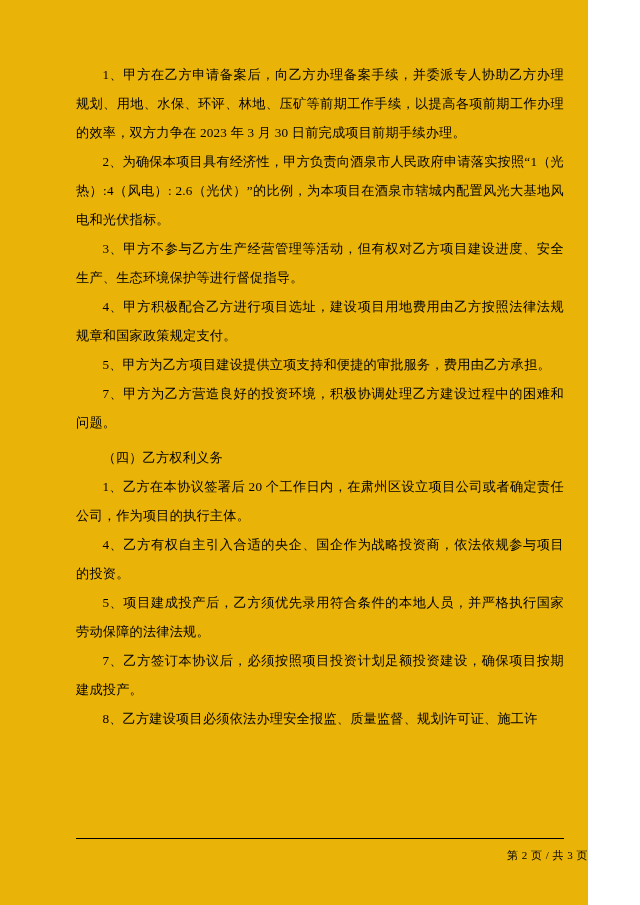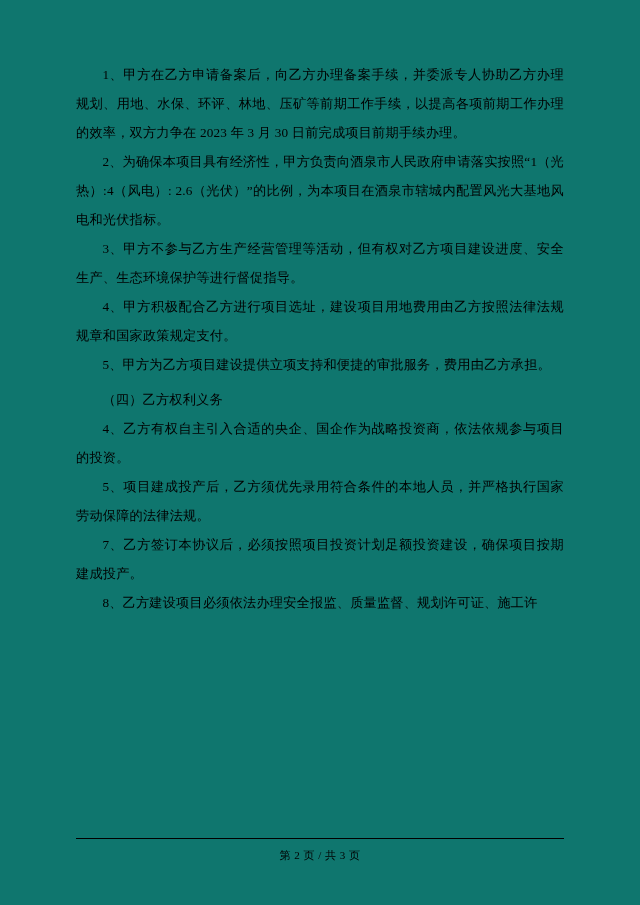--- a/index.html
+++ b/index.html
@@ -6,23 +6,23 @@
     margin: 0;
     padding: 0;
     background: #ffffff;
   }
   body {
     font-family: "Liberation Serif", "DejaVu Serif", serif;
     color: #000000;
   }
   .page {
     position: relative;
-    width: 640px;
+    width: 588px;
     height: 905px;
-    background: #0f766e;
+    background: #eab308;
     box-sizing: border-box;
     overflow: hidden;
   }
   .content {
     position: absolute;
     left: 76px;
     top: 60px;
     width: 488px;
   }
   .para {
@@ -39,21 +39,21 @@
     text-indent: 2em;
   }
   .spacer-small {
     height: 6px;
   }
   .footer {
     position: absolute;
     left: 0;
     right: 0;
     top: 845px;
-    text-align: center;
+    text-align: right;
   }
   .footer-rule {
     position: absolute;
     left: 76px;
     top: 838px;
     width: 488px;
     height: 1px;
     background: #000000;
   }
   .footer-text {
@@ -66,22 +66,24 @@
 <body>
 
 <div class="page">
 
   <div class="content">
     <p class="para">1、甲方在乙方申请备案后，向乙方办理备案手续，并委派专人协助乙方办理规划、用地、水保、环评、林地、压矿等前期工作手续，以提高各项前期工作办理的效率，双方力争在 2023 年 3 月 30 日前完成项目前期手续办理。</p>
     <p class="para">2、为确保本项目具有经济性，甲方负责向酒泉市人民政府申请落实按照“1（光热）:4（风电）: 2.6（光伏）”的比例，为本项目在酒泉市辖城内配置风光大基地风电和光伏指标。</p>
     <p class="para">3、甲方不参与乙方生产经营管理等活动，但有权对乙方项目建设进度、安全生产、生态环境保护等进行督促指导。</p>
     <p class="para">4、甲方积极配合乙方进行项目选址，建设项目用地费用由乙方按照法律法规规章和国家政策规定支付。</p>
     <p class="para">5、甲方为乙方项目建设提供立项支持和便捷的审批服务，费用由乙方承担。</p>
+    <p class="para">7、甲方为乙方营造良好的投资环境，积极协调处理乙方建设过程中的困难和问题。</p>
     <div class="spacer-small"></div>
     <p class="para heading">（四）乙方权利义务</p>
+    <p class="para">1、乙方在本协议签署后 20 个工作日内，在肃州区设立项目公司或者确定责任公司，作为项目的执行主体。</p>
     <p class="para">4、乙方有权自主引入合适的央企、国企作为战略投资商，依法依规参与项目的投资。</p>
     <p class="para">5、项目建成投产后，乙方须优先录用符合条件的本地人员，并严格执行国家劳动保障的法律法规。</p>
     <p class="para">7、乙方签订本协议后，必须按照项目投资计划足额投资建设，确保项目按期建成投产。</p>
     <p class="para">8、乙方建设项目必须依法办理安全报监、质量监督、规划许可证、施工许</p>
   </div>
 
   <div class="footer-rule"></div>
   <div class="footer">
     <span class="footer-text">第 2 页 / 共 3 页</span>
   </div>

